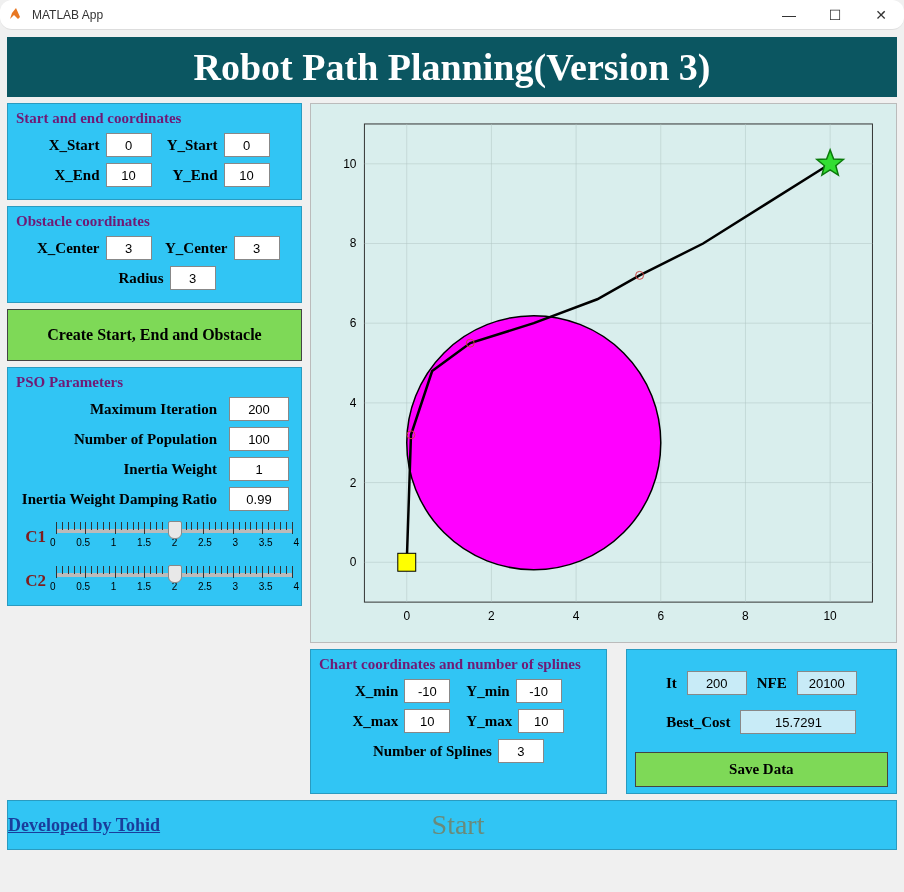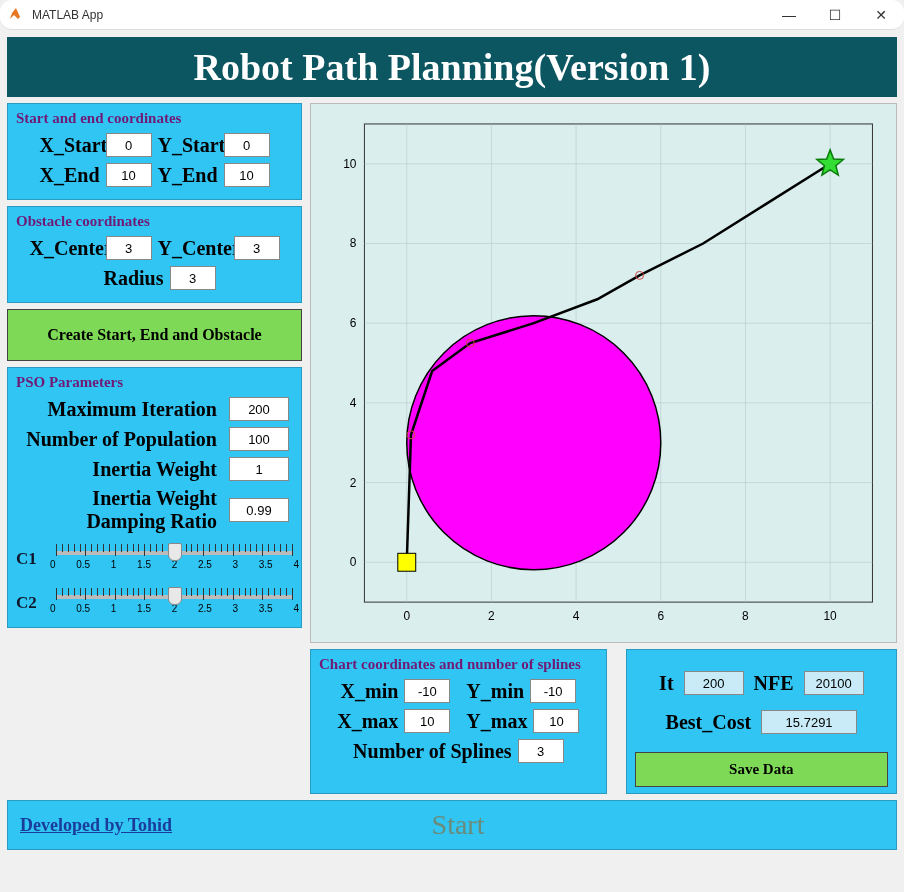--- a/index.html
+++ b/index.html
@@ -10,68 +10,68 @@
 .titlebar .winbtn { width: 46px; height: 30px; display: flex; align-items: center; justify-content: center; font-size: 14px; color: #333; cursor: default; }
 .app { padding: 7px; display: flex; flex-direction: column; gap: 6px; }
 .banner { background: #0b5661; color: #fff; text-align: center; padding: 8px; }
 .banner h1 { font-family: "Times New Roman", serif; font-weight: bold; font-size: 38px; }
 .row { display: flex; gap: 8px; }
 .leftcol { width: 295px; display: flex; flex-direction: column; gap: 6px; }
 .rightcol { flex: 1; display: flex; flex-direction: column; gap: 6px; }
 .panel { background: #31c5f4; border: 1px solid #2a9bc0; padding: 6px 8px; }
 .panel-title { color: #701a75; font-family: "Times New Roman", serif; font-weight: bold; font-size: 15px; margin-bottom: 4px; }
 .formrow { display: flex; align-items: center; gap: 6px; margin: 6px 0; justify-content: center; }
-.lbl { font-family: "Times New Roman", serif; font-weight: bold; font-size: 20px; text-align: right; }
+.lbl { font-family: "Times New Roman", serif; font-weight: bold; font-size: 15px; text-align: right; }
 .lbl-w { width: 60px; }
 .numfield { width: 46px; height: 24px; background: #fff; border: 1px solid #888; text-align: center; font-size: 13px; font-family: Arial, sans-serif; }
 .wide { width: 60px; }
 .bigbtn { background: #7ed957; border: 1px solid #444; font-family: "Times New Roman", serif; font-weight: bold; font-size: 16px; padding: 16px 10px; width: 100%; text-align: center; cursor: default; }
 .pso .formrow { justify-content: flex-end; padding-right: 4px; }
 .pso .lbl { width: auto; margin-right: 6px; }
 .sliderblk { display: flex; align-items: center; gap: 10px; margin-top: 8px; }
-.sliderblk .slbl { color: #0f172a; font-family: "Times New Roman", serif; font-weight: bold; font-size: 17px; width: 30px; }
+.sliderblk .slbl { color: #7f1d1d; font-family: "Times New Roman", serif; font-weight: bold; font-size: 17px; width: 30px; text-align: right; }
 .slidertrack { flex: 1; position: relative; height: 36px; }
 .slidertrack .track { position: absolute; top: 10px; left: 0; right: 0; height: 4px; background: #bbb; border-radius: 2px; }
 .slidertrack .ticks { position: absolute; top: 3px; left: 0; right: 0; height: 18px; display: flex; justify-content: space-between; }
 .slidertrack .ticks span { width: 1px; height: 8px; background: #333; }
 .slidertrack .ticks span.major { height: 12px; }
 .slidertrack .labels { position: absolute; top: 18px; left: -6px; right: -6px; display: flex; justify-content: space-between; font-size: 10px; font-family: Arial, sans-serif; }
 .slidertrack .thumb { position: absolute; top: 2px; width: 14px; height: 18px; background: #e8e8e8; border: 1px solid #888; border-radius: 2px 2px 6px 6px; transform: translateX(-50%); }
 .chartbox { background: #d9eeed; border: 1px solid #bbb; padding: 10px; height: 540px; position: relative; }
 .chartbox svg { width: 100%; height: 100%; }
 .subpanels { display: flex; gap: 19px; }
 .subpanels .panel { flex: 1; }
 .chartcoords .formrow { justify-content: center; }
 .report .formrow { justify-content: center; gap: 10px; margin-top: 15px; }
 .report .outfield { background: #c8ebf7; border: 1px solid #888; height: 24px; text-align: center; font-size: 13px; display: flex; align-items: center; justify-content: center; }
 .report .w1 { width: 60px; }
-.report .w2 { width: 96px; }
+.report .w2 { width: 116px; }
 .savebtn { background: #7ed957; border: 1px solid #444; font-family: "Times New Roman", serif; font-weight: bold; font-size: 15px; padding: 8px; width: 100%; text-align: center; margin-top: 12px; cursor: default; }
-.footer { background: #31c5f4; border: 1px solid #2a9bc0; padding: 8px 12px; display: flex; align-items: center; }
+.footer { background: #31c5f4; border: 1px solid #2a9bc0; padding: 8px 0; display: flex; align-items: center; }
 .footer .credit { color: #1a3d9c; font-family: "Times New Roman", serif; font-weight: bold; font-size: 18px; text-decoration: underline; }
 .footer .startbtn { flex: 1; text-align: center; color: #6a8a7a; font-family: "Times New Roman", serif; font-weight: normal; font-size: 28px; cursor: default; margin-left: -140px; }
 </style>
 </head>
 <body>
 
 <div class="titlebar">
   <span class="icon">
     <svg viewBox="0 0 16 16">
         <path d="M8 1 L12 10 L10 12 L6 8 L2 12 L4 6 Z" fill="#e87722"></path>
       </svg>
   </span>
   <span class="title">MATLAB App</span>
   <div class="winbtn">—</div>
   <div class="winbtn">☐</div>
   <div class="winbtn">✕</div>
 </div>
 
 <div class="app">
   <div class="banner">
-    <h1>Robot Path Planning(Version 1)</h1>
+    <h1>Robot Path Planning(Version 3)</h1>
   </div>
 
   <div class="row">
     <div class="leftcol">
       <div class="panel">
         <div class="panel-title">Start and end coordinates</div>
         <div class="formrow">
           <span class="lbl lbl-w">X_Start</span>
           <input class="numfield" value="0" style="">
           <span class="lbl lbl-w">Y_Start</span>

